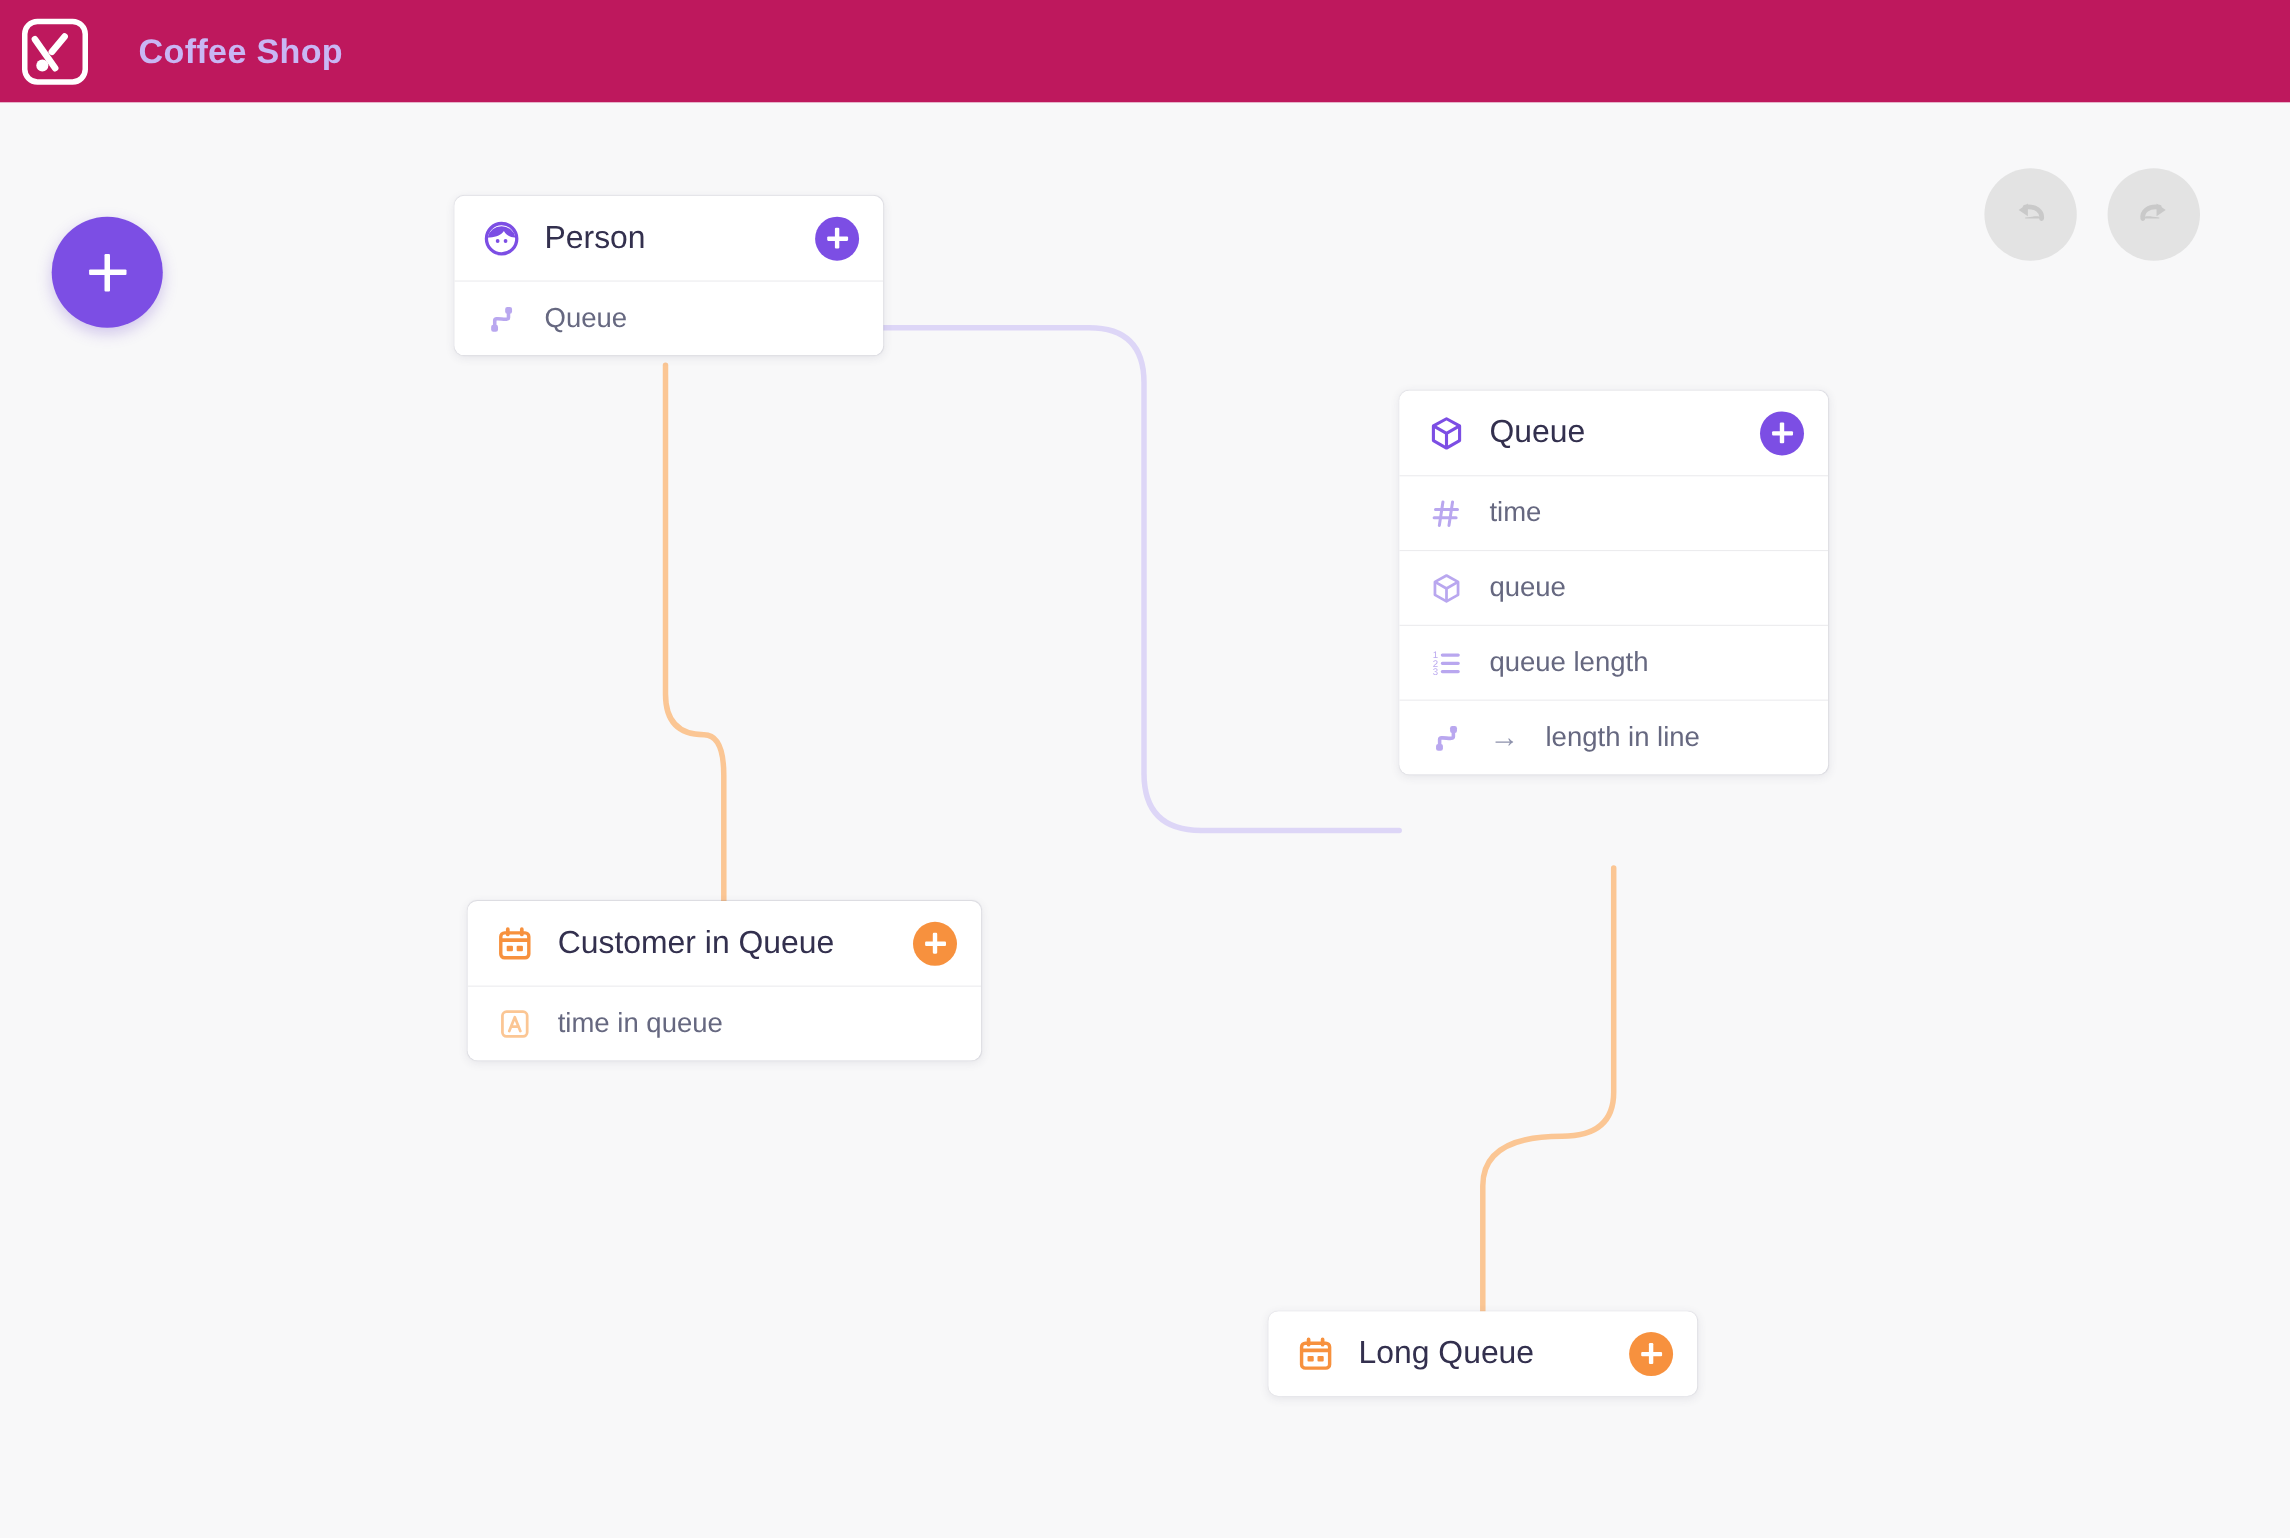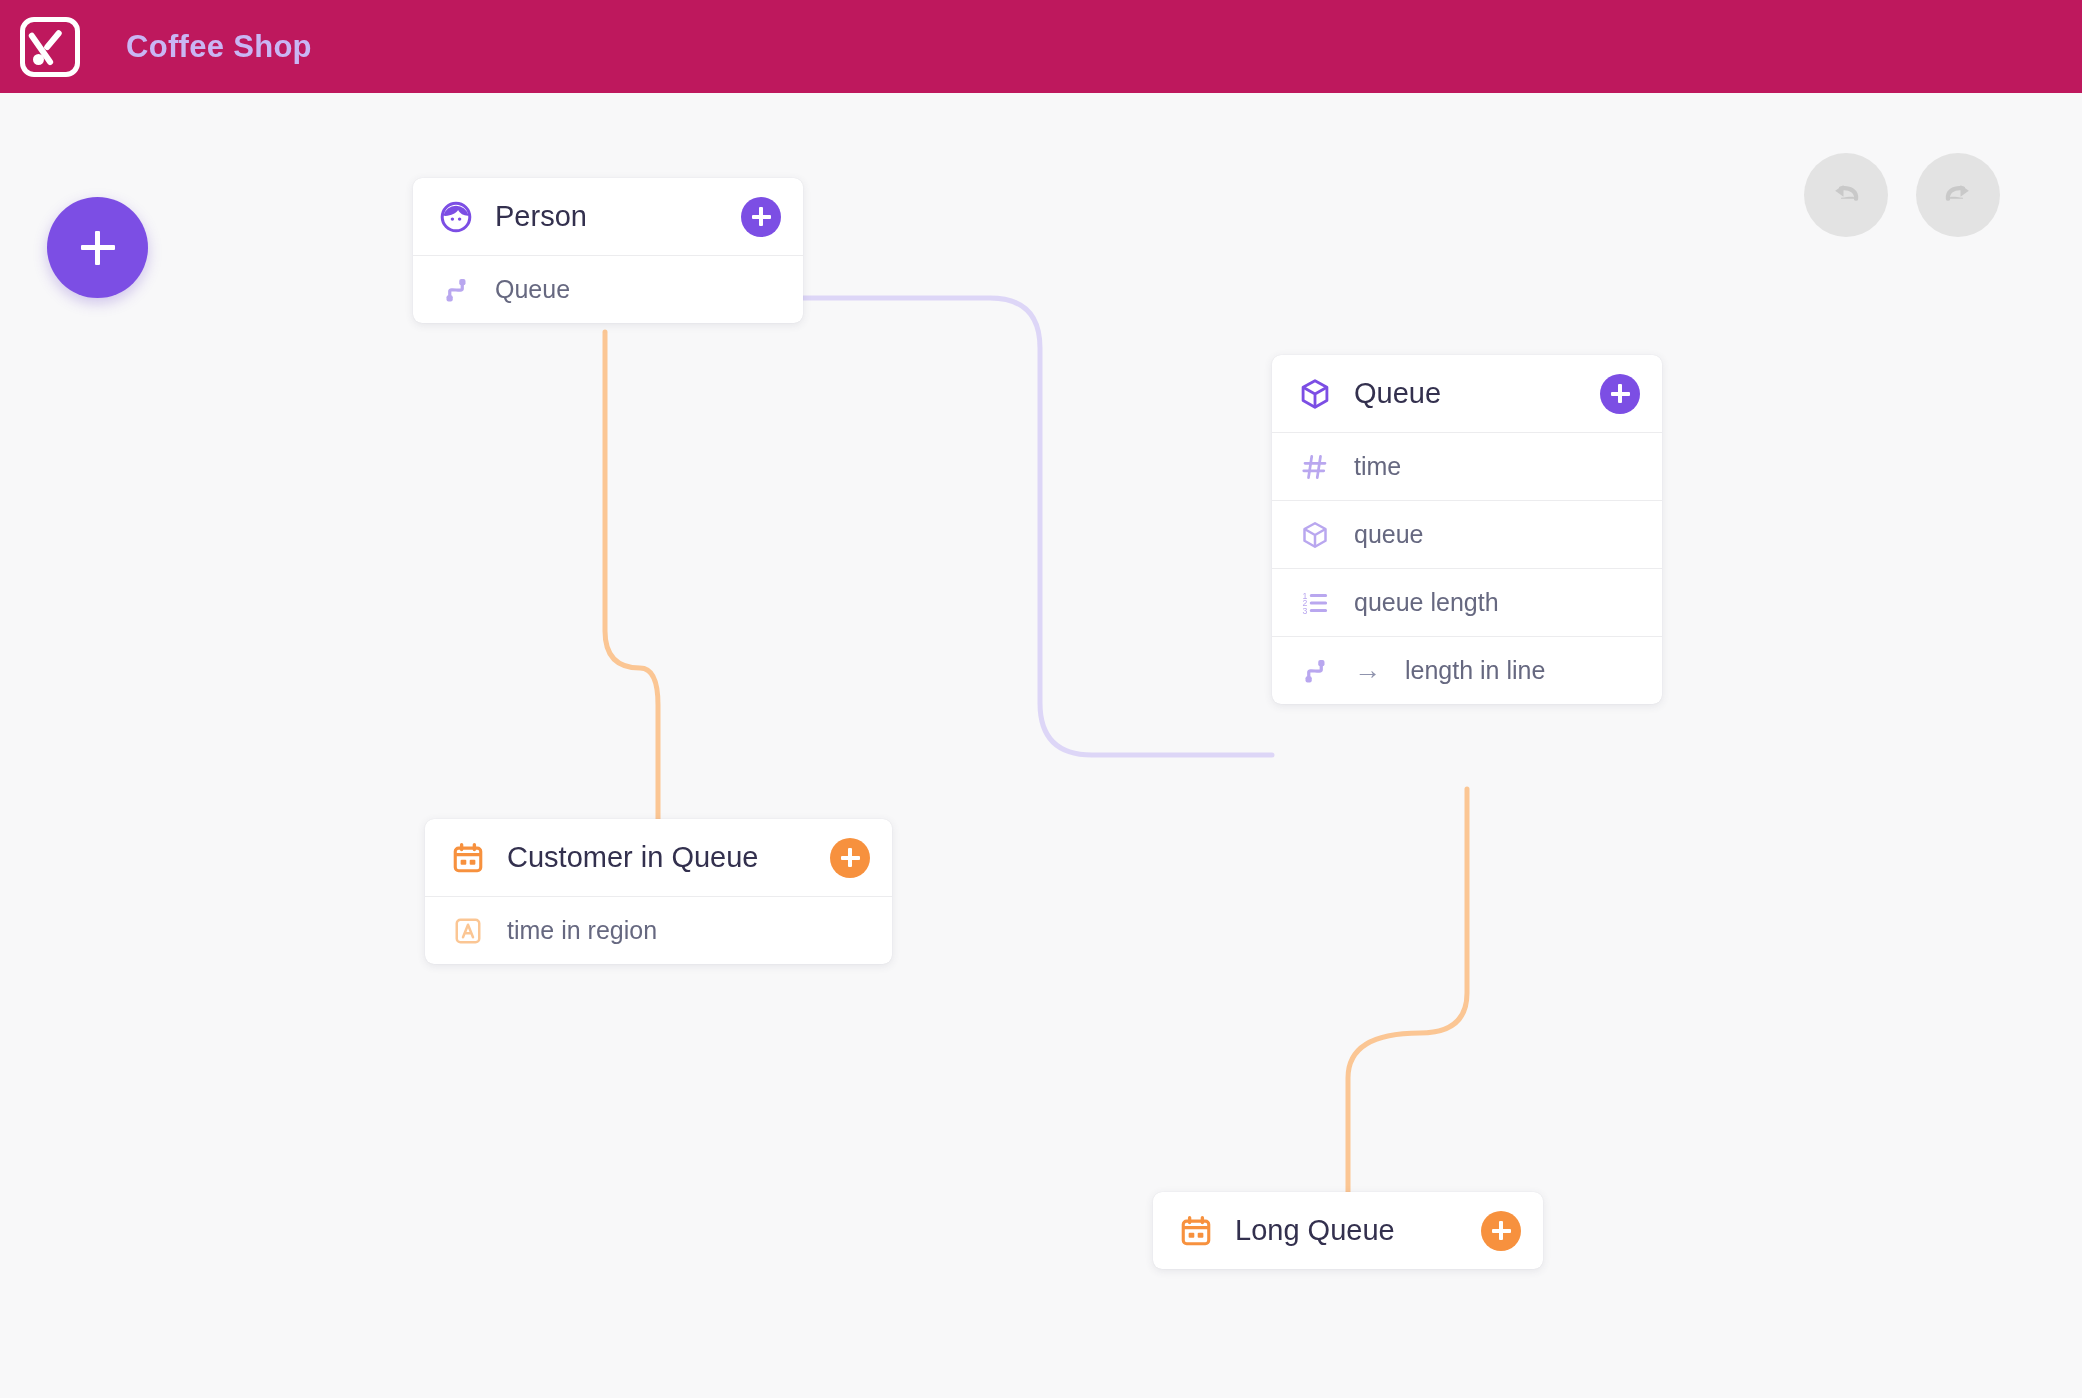--- a/index.html
+++ b/index.html
@@ -317,21 +317,21 @@
         <span class="pv"></span>
       </span>
     </div>
     <div class="card-row">
       <span class="row-icon">
         <svg width="30" height="30" viewBox="0 0 24 24">
           <rect x="3" y="3" width="18" height="18" rx="3" fill="none" stroke="#fbc694" stroke-width="2"></rect>
           <path d="M8 17 L12 7 L16 17 M9.6 13.8 L14.4 13.8" stroke="#fbc694" stroke-width="2" fill="none" stroke-linecap="round" stroke-linejoin="round"></path>
         </svg>
       </span>
-      <span class="row-label">time in region</span>
+      <span class="row-label">time in queue</span>
     </div>
   </div>
 
   <div class="card" id="card-longqueue">
     <div class="card-head">
       <span class="head-icon">
         <svg width="34" height="34" viewBox="0 0 24 24">
           <rect x="3" y="5" width="18" height="16" rx="2.4" fill="none" stroke="#f7913e" stroke-width="2.2"></rect>
           <path d="M3.6 9.6 L20.4 9.6" stroke="#f7913e" stroke-width="2.4"></path>
           <path d="M7.5 2.6 L7.5 6 M16.5 2.6 L16.5 6" stroke="#f7913e" stroke-width="2.4" stroke-linecap="round"></path>

